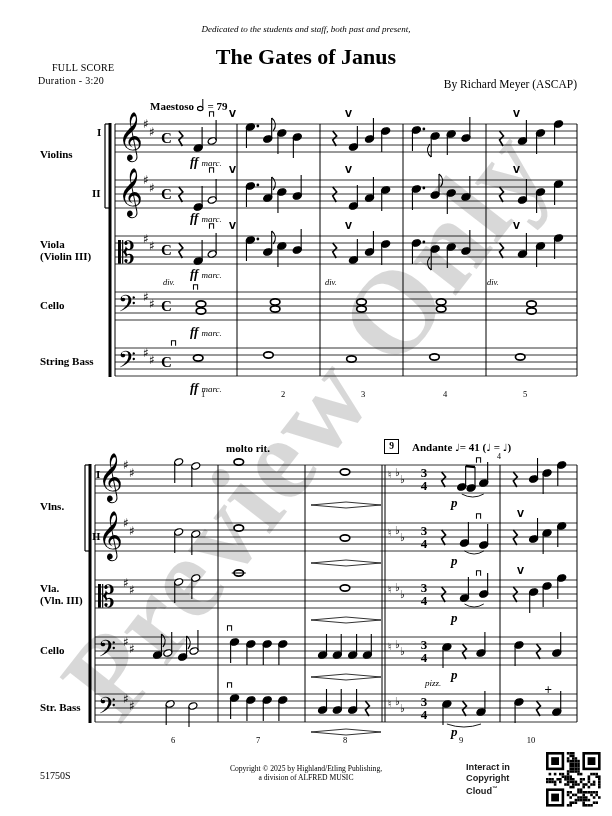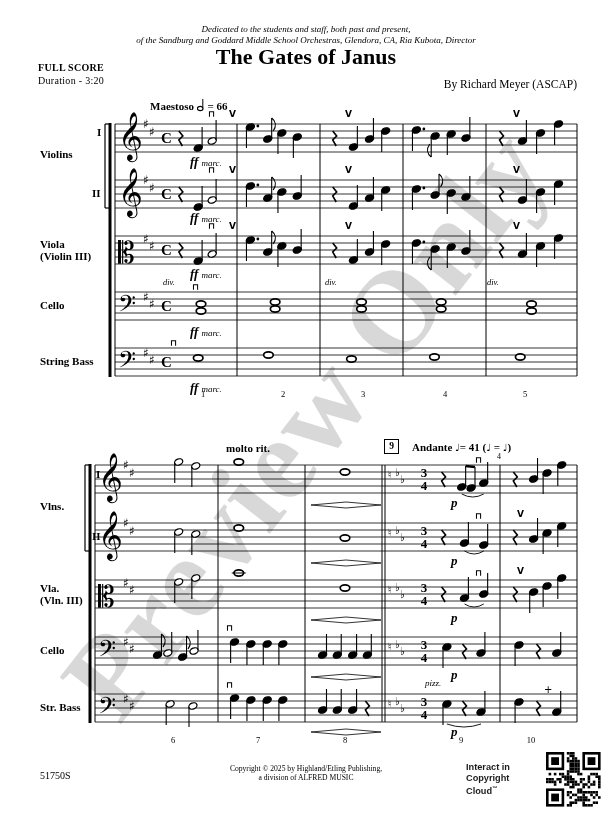--- a/index.html
+++ b/index.html
@@ -590,33 +590,32 @@
       <rect x="595.4" y="801.4" width="2.6" height="2.6" fill="#000"></rect>
       <rect x="566.8" y="804" width="2.6" height="2.6" fill="#000"></rect>
       <rect x="569.4" y="804" width="2.6" height="2.6" fill="#000"></rect>
       <rect x="582.4" y="804" width="2.6" height="2.6" fill="#000"></rect>
       <rect x="585" y="804" width="2.6" height="2.6" fill="#000"></rect>
       <rect x="587.6" y="804" width="2.6" height="2.6" fill="#000"></rect>
       <rect x="590.2" y="804" width="2.6" height="2.6" fill="#000"></rect>
     </svg>
 
   <div class="abs ded">Dedicated to the students and staff, both past and present,</div>
-  <div class="abs ded ded2">of the Sandburg and Goddard Middle School Orchestras, Glendora, CA, Ria Kubota, Director</div>
   <div class="abs title">The Gates of Janus</div>
-  <div class="abs meta" style="left:38px;top:62px;font-weight:bold;">FULL SCORE</div>
+  <div class="abs meta" style="left:52px;top:62px;font-weight:normal;">FULL SCORE</div>
   <div class="abs meta" style="left:38px;top:75px;">Duration - 3:20</div>
   <div class="abs byline" style="right:35px;top:78px;">By Richard Meyer (ASCAP)</div>
 
   <div class="abs tempo" style="left:150px;top:98px;">
     <span>Maestoso</span>
     <svg width="8" height="14" style="vertical-align:-2px;">
       <ellipse cx="3.2" cy="10.5" rx="2.8" ry="2.1" fill="#fff" stroke="#000" stroke-width="1.2"></ellipse>
       <line x1="5.8" y1="10" x2="5.8" y2="1" stroke="#000" stroke-width="1"></line>
     </svg>
-    <span>= 66</span>
+    <span>= 79</span>
   </div>
 
   <div class="abs inst" style="left:97px;top:126px;">I</div>
   <div class="abs inst" style="left:40px;top:148px;">Violins</div>
   <div class="abs inst" style="left:92px;top:187px;">II</div>
   <div class="abs inst" style="left:40px;top:238px;">Viola</div>
   <div class="abs inst" style="left:40px;top:250px;">(Violin III)</div>
   <div class="abs inst" style="left:40px;top:299px;">Cello</div>
   <div class="abs inst" style="left:40px;top:355px;">String Bass</div>
 

